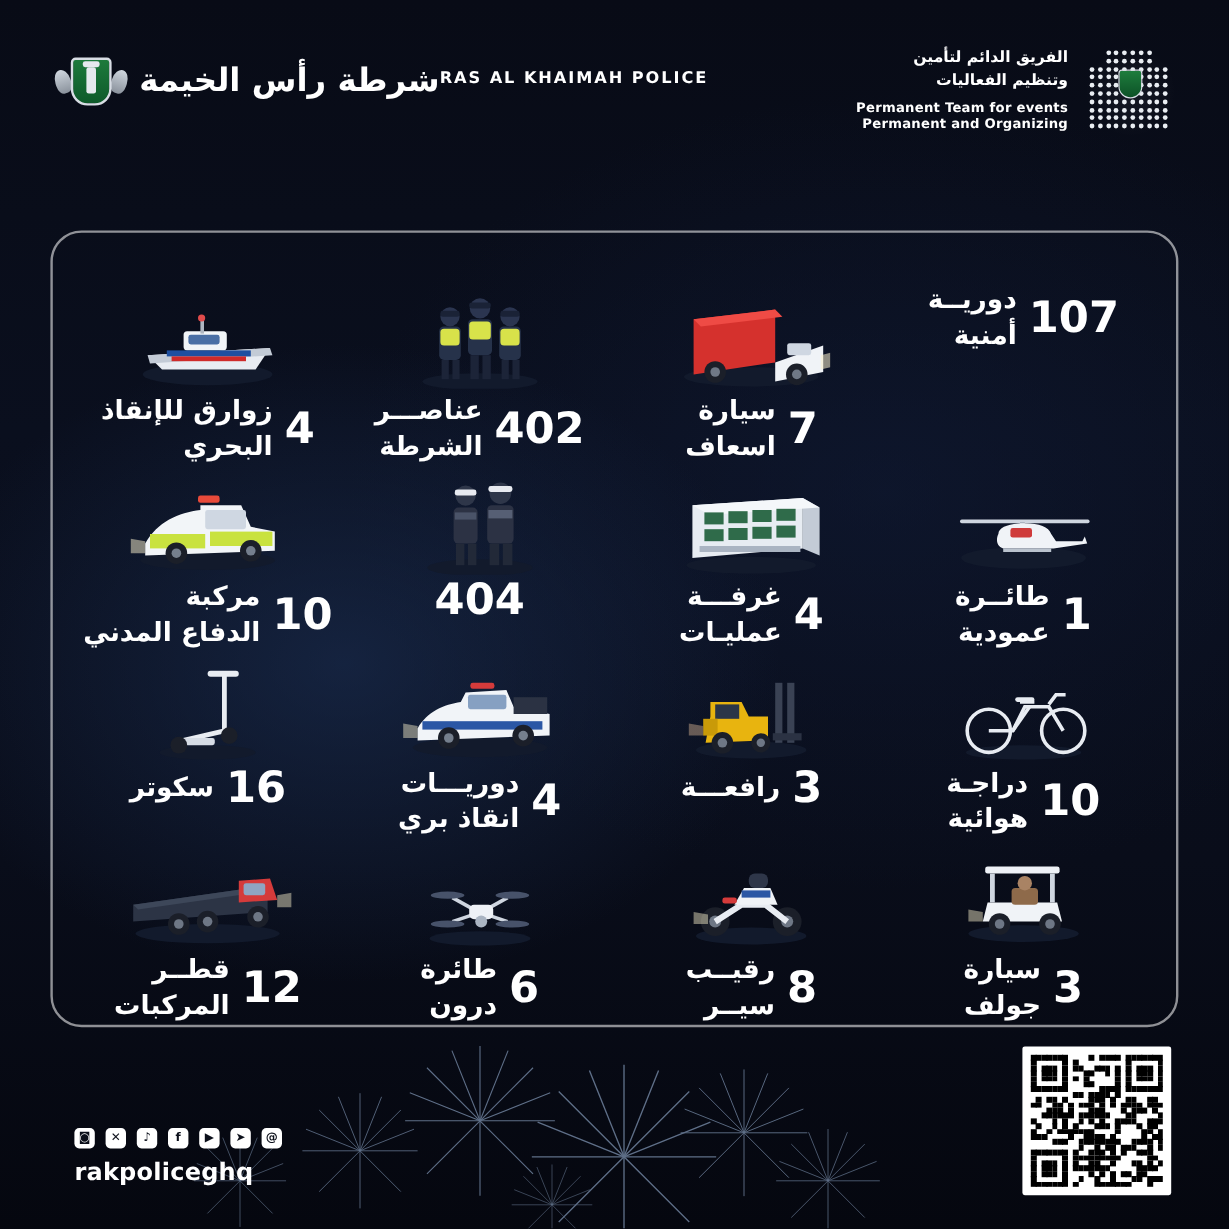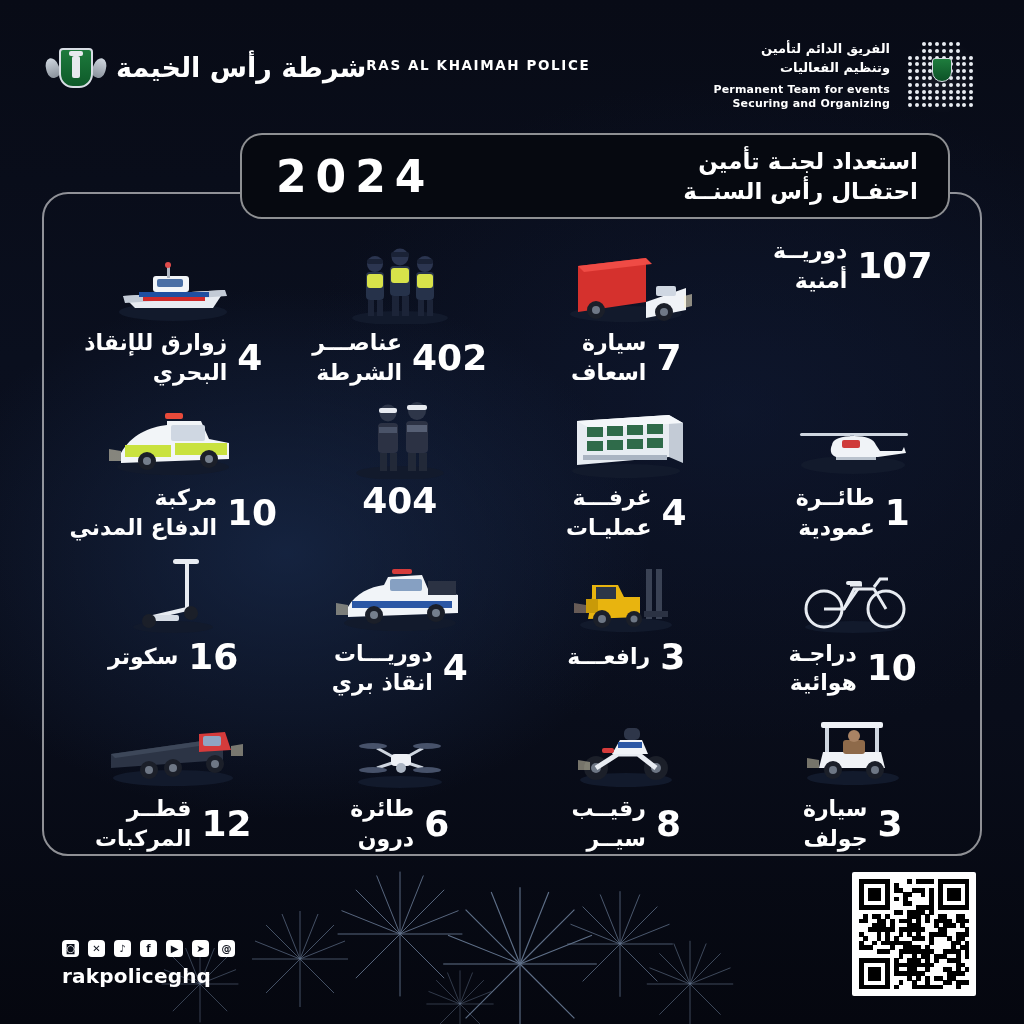--- a/index.html
+++ b/index.html
@@ -176,21 +176,21 @@
         <div class="rak-ar">شرطة رأس الخيمة</div>
         <div class="rak-en">RAS AL KHAIMAH POLICE</div>
       </div>
     </div>
 
     <div class="team-logo">
       <div class="team-text">
         <div class="team-ar1">الفريق الدائم لتأمين</div>
         <div class="team-ar2">وتنظيم الفعاليات</div>
         <div class="team-en1">Permanent Team for events</div>
-        <div class="team-en2">Securing and Organizing</div>
+        <div class="team-en2">Permanent and Organizing</div>
       </div>
       <div class="team-mark">
         <div class="dotgrid" id="dotgrid">
             <span style="left: 13.6px; top: 0px;"></span>
             <span style="left: 20.4px; top: 0px;"></span>
             <span style="left: 27.2px; top: 0px;"></span>
             <span style="left: 34px; top: 0px;"></span>
             <span style="left: 40.8px; top: 0px;"></span>
             <span style="left: 47.6px; top: 0px;"></span>
             <span style="left: 13.6px; top: 6.8px;"></span>
@@ -280,27 +280,20 @@
             <span style="left: 54.4px; top: 61.2px;"></span>
             <span style="left: 61.2px; top: 61.2px;"></span>
           </div>
         <div class="team-inner-shield"></div>
       </div>
     </div>
   </div>
 
   <div class="panel"></div>
 
-  <div class="title-box">
-    <div class="year">2024</div>
-    <div class="title-ar">
-      <div>استعداد لجنـة تأمين</div>
-      <div>احتفـال رأس السنــة</div>
-    </div>
-  </div>
 
   <div class="grid" id="grid">
       <div class="cell">
         <div class="art">
           <svg width="128" height="78" viewBox="0 0 128 78">
     <ellipse cx="64" cy="66" rx="54" ry="9" fill="#121a2c"></ellipse>
     <path d="M14 50 L116 44 L104 62 L26 62 Z" fill="#e8ecf2"></path>
     <path d="M14 50 L116 44 L118 50 L16 57 Z" fill="#c3cbd6"></path>
     <rect x="44" y="30" width="36" height="16" rx="3" fill="#f2f5f8"></rect>
     <rect x="48" y="33" width="26" height="8" rx="2" fill="#4a6fa5"></rect>

